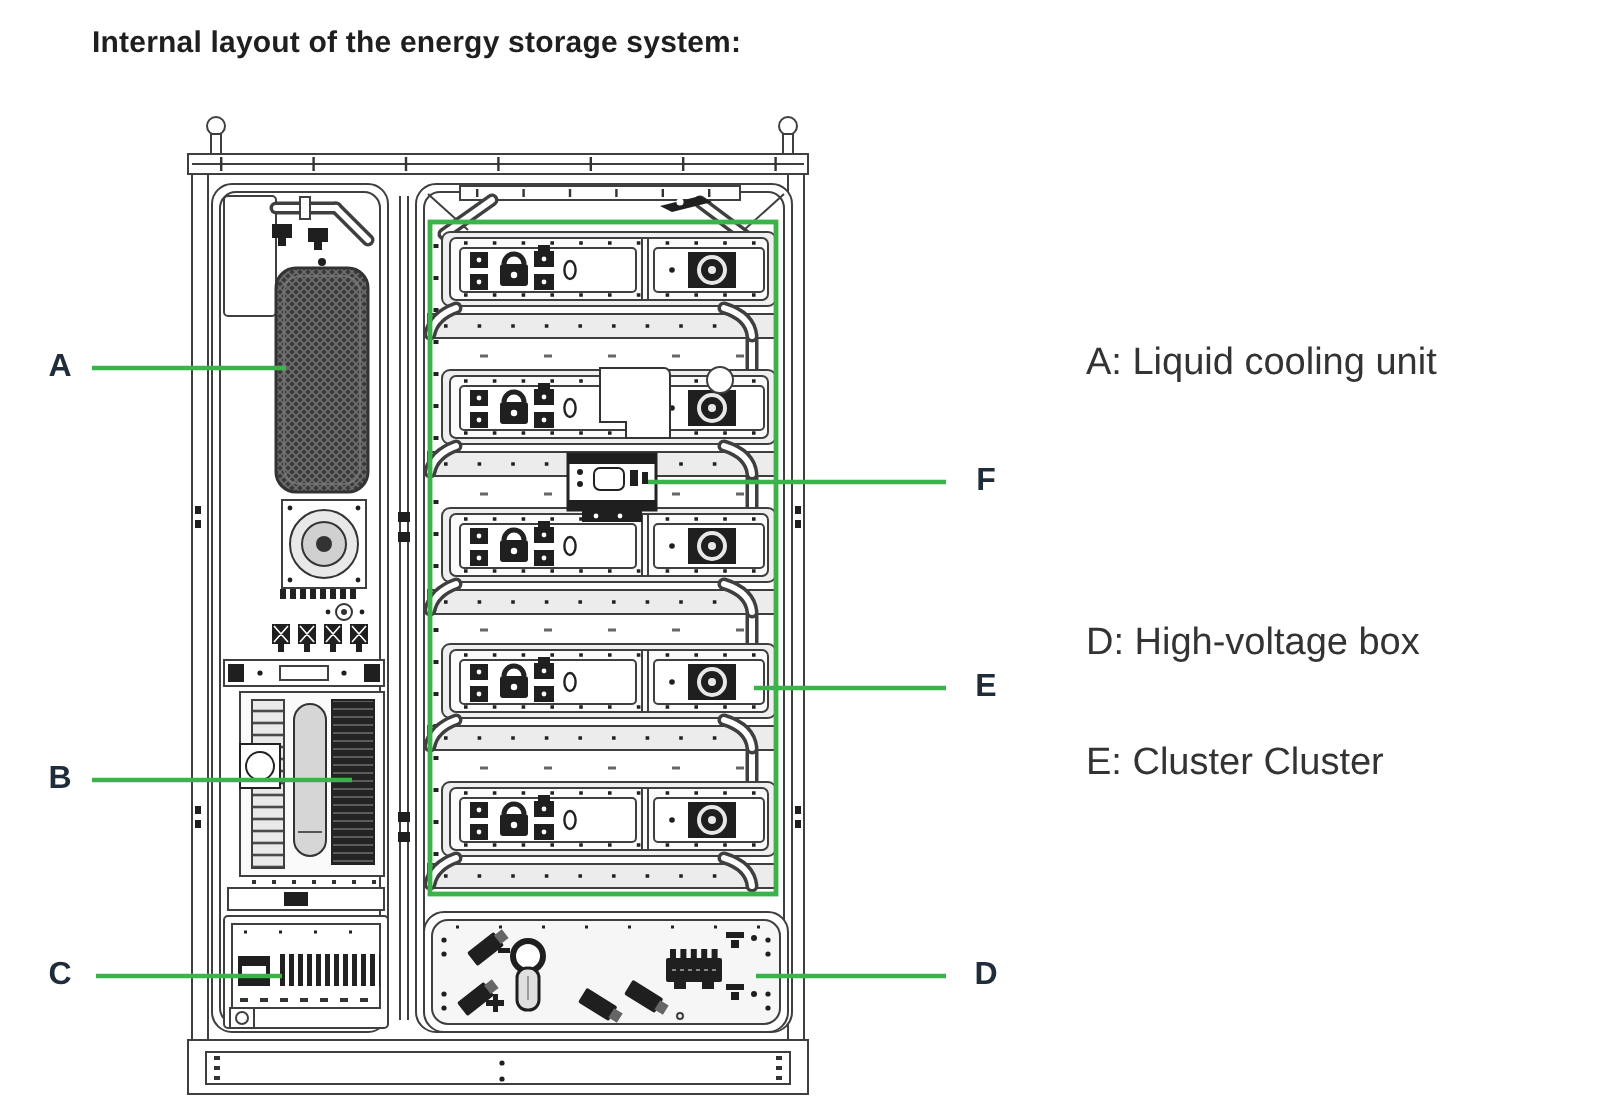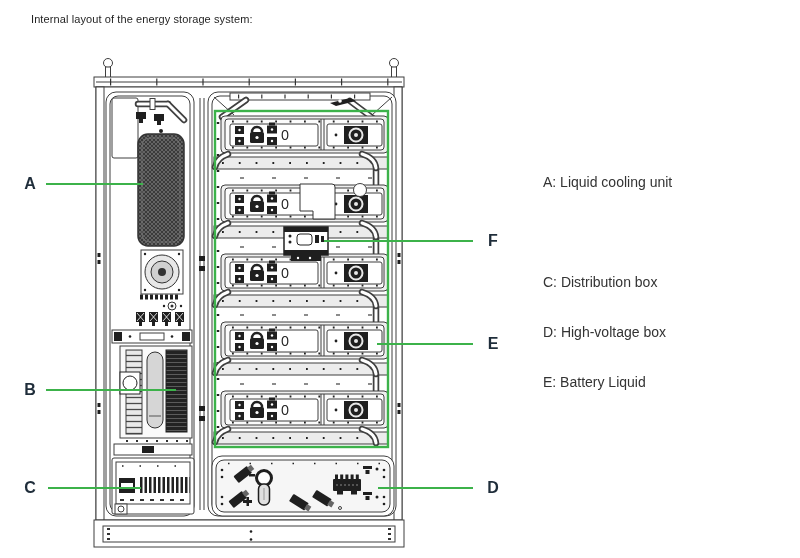--- a/index.html
+++ b/index.html
@@ -8,32 +8,32 @@
     --legend-text:#333333;
     --title-text:#1f1f1f;
     --drawing-line:#3f3f3f;
   }
   html,body{margin:0;padding:0;background:#fff;}
   .page{
     position:relative;width:800px;height:558px;background:#ffffff;
     font-family:"Liberation Sans", sans-serif;overflow:hidden;
   }
   .title{
-    position:absolute;left:31px;top:13px;
-    font-size:11px;font-weight:normal;color:var(--title-text);
+    position:absolute;left:46px;top:13px;
+    font-size:15px;font-weight:bold;color:var(--title-text);
     letter-spacing:.1px;white-space:nowrap;
   }
   .drawing{position:absolute;left:0;top:0;}
   .callout{
     position:absolute;width:22px;text-align:center;
     font-size:16px;font-weight:bold;color:var(--callout-text);line-height:18px;
   }
   .legend{position:absolute;left:543px;top:0;width:250px;height:558px;}
   .legend-item{
-    position:absolute;left:0;font-size:14px;color:var(--legend-text);
+    position:absolute;left:0;font-size:19px;color:var(--legend-text);
     white-space:nowrap;line-height:22px;text-align:right;
   }
   
   .ln{fill:none;stroke:var(--drawing-line);stroke-width:1;}
   .fw{fill:#ffffff;stroke:var(--drawing-line);stroke-width:1;}
   .fg{fill:#efefef;stroke:var(--drawing-line);stroke-width:1;}
   .dk{fill:#1f1f1f;stroke:none;}
   .tube{fill:none;stroke:var(--drawing-line);stroke-width:6.5;stroke-linecap:round;}
   .tubein{fill:none;stroke:#ffffff;stroke-width:3;stroke-linecap:round;}
   .boltrow{stroke:#222;stroke-width:1.8;stroke-dasharray:1.8 12.6;fill:none;}
@@ -361,18 +361,17 @@
 
   <div class="callout" style="left:19px;top:175px;">A</div>
   <div class="callout" style="left:19px;top:381px;">B</div>
   <div class="callout" style="left:19px;top:479px;">C</div>
   <div class="callout" style="left:482px;top:232px;">F</div>
   <div class="callout" style="left:482px;top:335px;">E</div>
   <div class="callout" style="left:482px;top:479px;">D</div>
 
   <div class="legend">
     <div class="legend-item" style="top:171px;">A: Liquid cooling unit</div>
-    <div class="legend-item" style="top:271px;">C: Distribution box</div>
-    <div class="legend-item" style="top:321px;">D: High-voltage box</div>
-    <div class="legend-item" style="top:371px;">E: Battery Liquid</div>
+    <div class="legend-item" style="top:311px;">D: High-voltage box</div>
+    <div class="legend-item" style="top:371px;">E: Cluster Cluster</div>
   </div>
 
 </div>
 
 </body></html>

